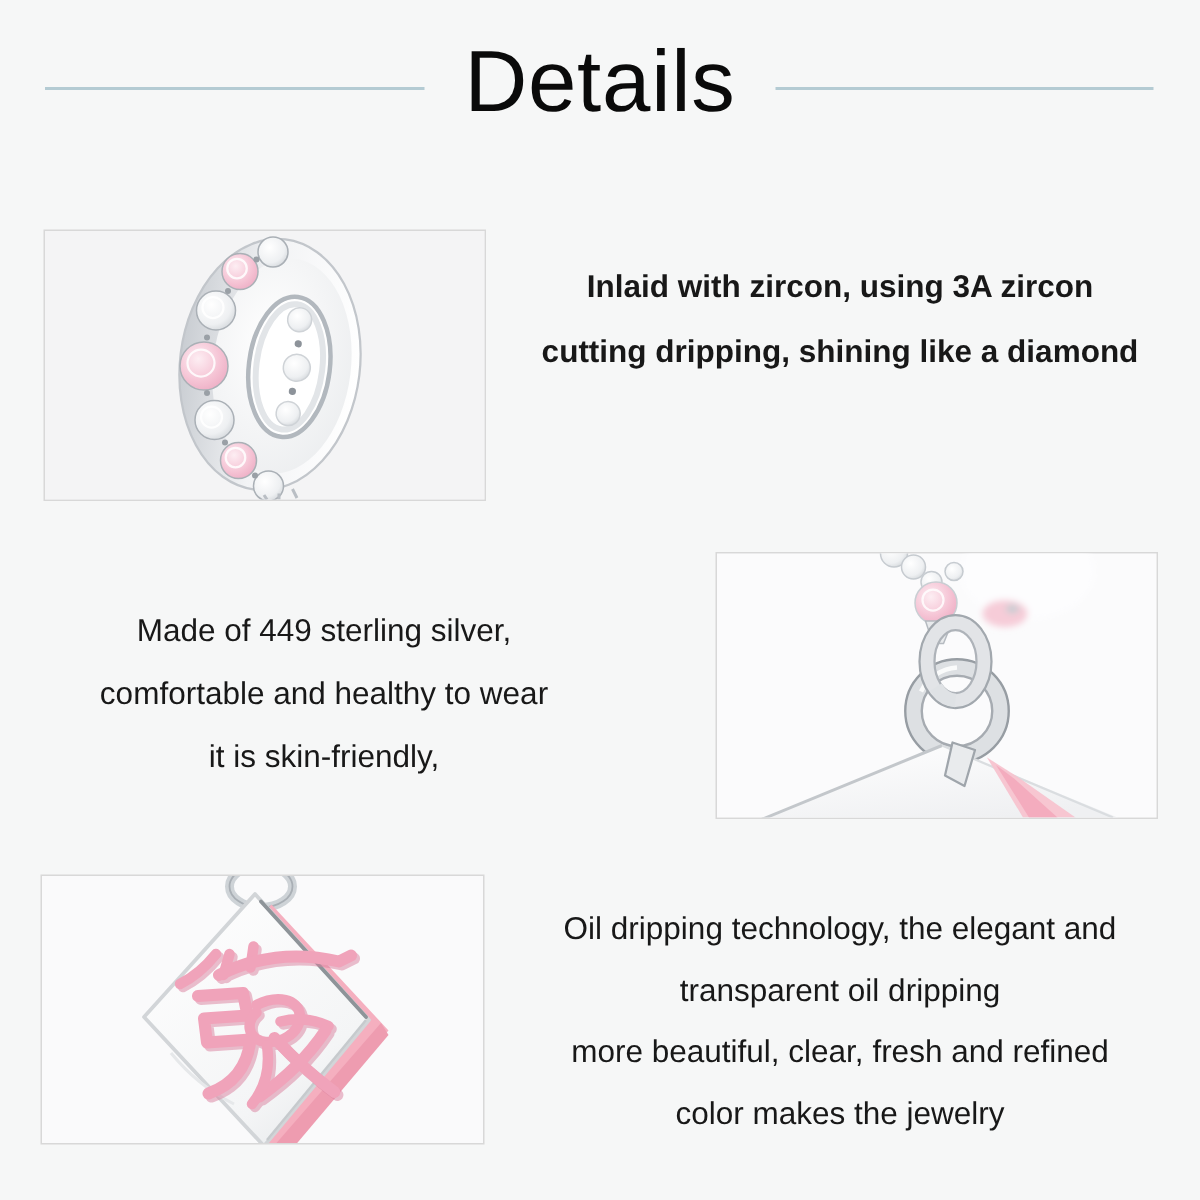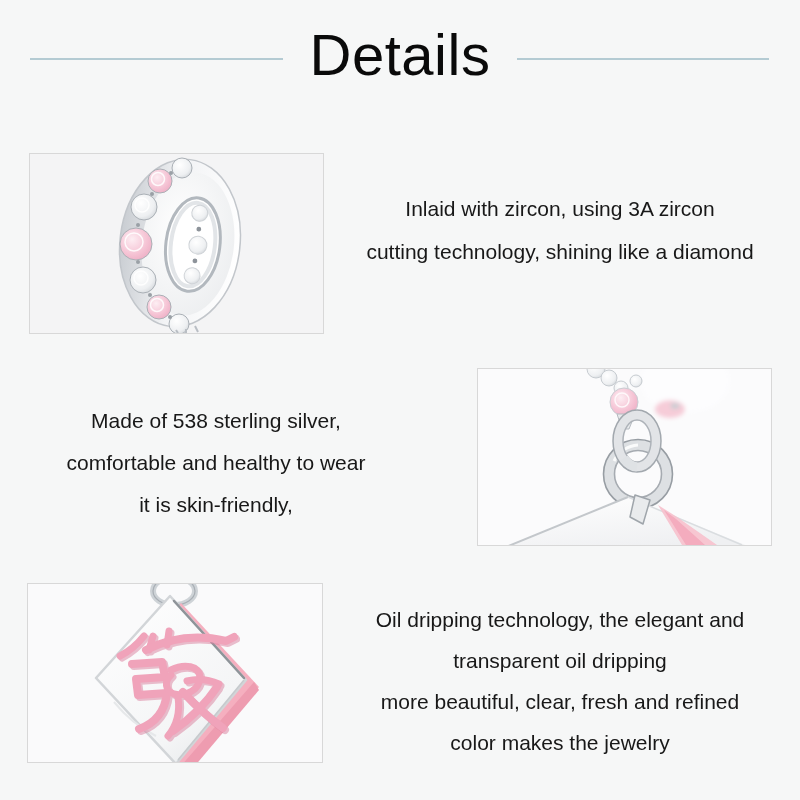--- a/index.html
+++ b/index.html
@@ -29,21 +29,21 @@
     border:1px solid #d8d8d8;
     box-sizing:border-box;
   }
   .photo-box svg{display:block;width:100%;height:100%;}
   .box-1{left:29px;top:153px;width:295px;height:181px;}
   .box-2{left:477px;top:368px;width:295px;height:178px;}
   .box-3{left:27px;top:583px;width:296px;height:180px;}
 
   
   .text-block{position:absolute;text-align:center;font-size:21px;color:#181818;}
-  .text-1{left:328px;top:187px;width:464px;line-height:43px;}
+  .text-1{left:328px;top:170px;width:464px;line-height:43px;font-weight:bold;}
   .text-2{left:12px;top:400px;width:408px;line-height:42px;}
   .text-3{left:325px;top:599px;width:470px;line-height:41px;}
 </style>
 </head>
 <body>
 
 <div class="page">
 
   <div>
     <div class="h-line h-line-left"></div>
@@ -114,25 +114,25 @@
 
       <g stroke="#b9bec4" stroke-width="2" fill="none">
         <path d="M146,176 L148,179"></path>
           <path d="M156,175 L156,179"></path>
           <path d="M165,172 L168,178"></path>
       </g>
     </svg>
   </div>
   <div class="text-block text-1">
     <div>Inlaid with zircon, using 3A zircon</div>
-    <div>cutting technology, shining like a diamond</div>
+    <div>cutting dripping, shining like a diamond</div>
   </div>
 
   <div class="text-block text-2">
-    <div>Made of 538 sterling silver,</div>
+    <div>Made of 449 sterling silver,</div>
     <div>comfortable and healthy to wear</div>
     <div>it is skin-friendly,</div>
   </div>
   <div class="photo-box box-2">
     <svg viewBox="0 0 293 176" aria-hidden="true">
       <defs>
         <filter id="soft" x="-30%" y="-30%" width="160%" height="160%">
           <feGaussianBlur stdDeviation="2.2"></feGaussianBlur>
         </filter>
         <linearGradient id="tileFace" x1="0" y1="0" x2="0.6" y2="1">

